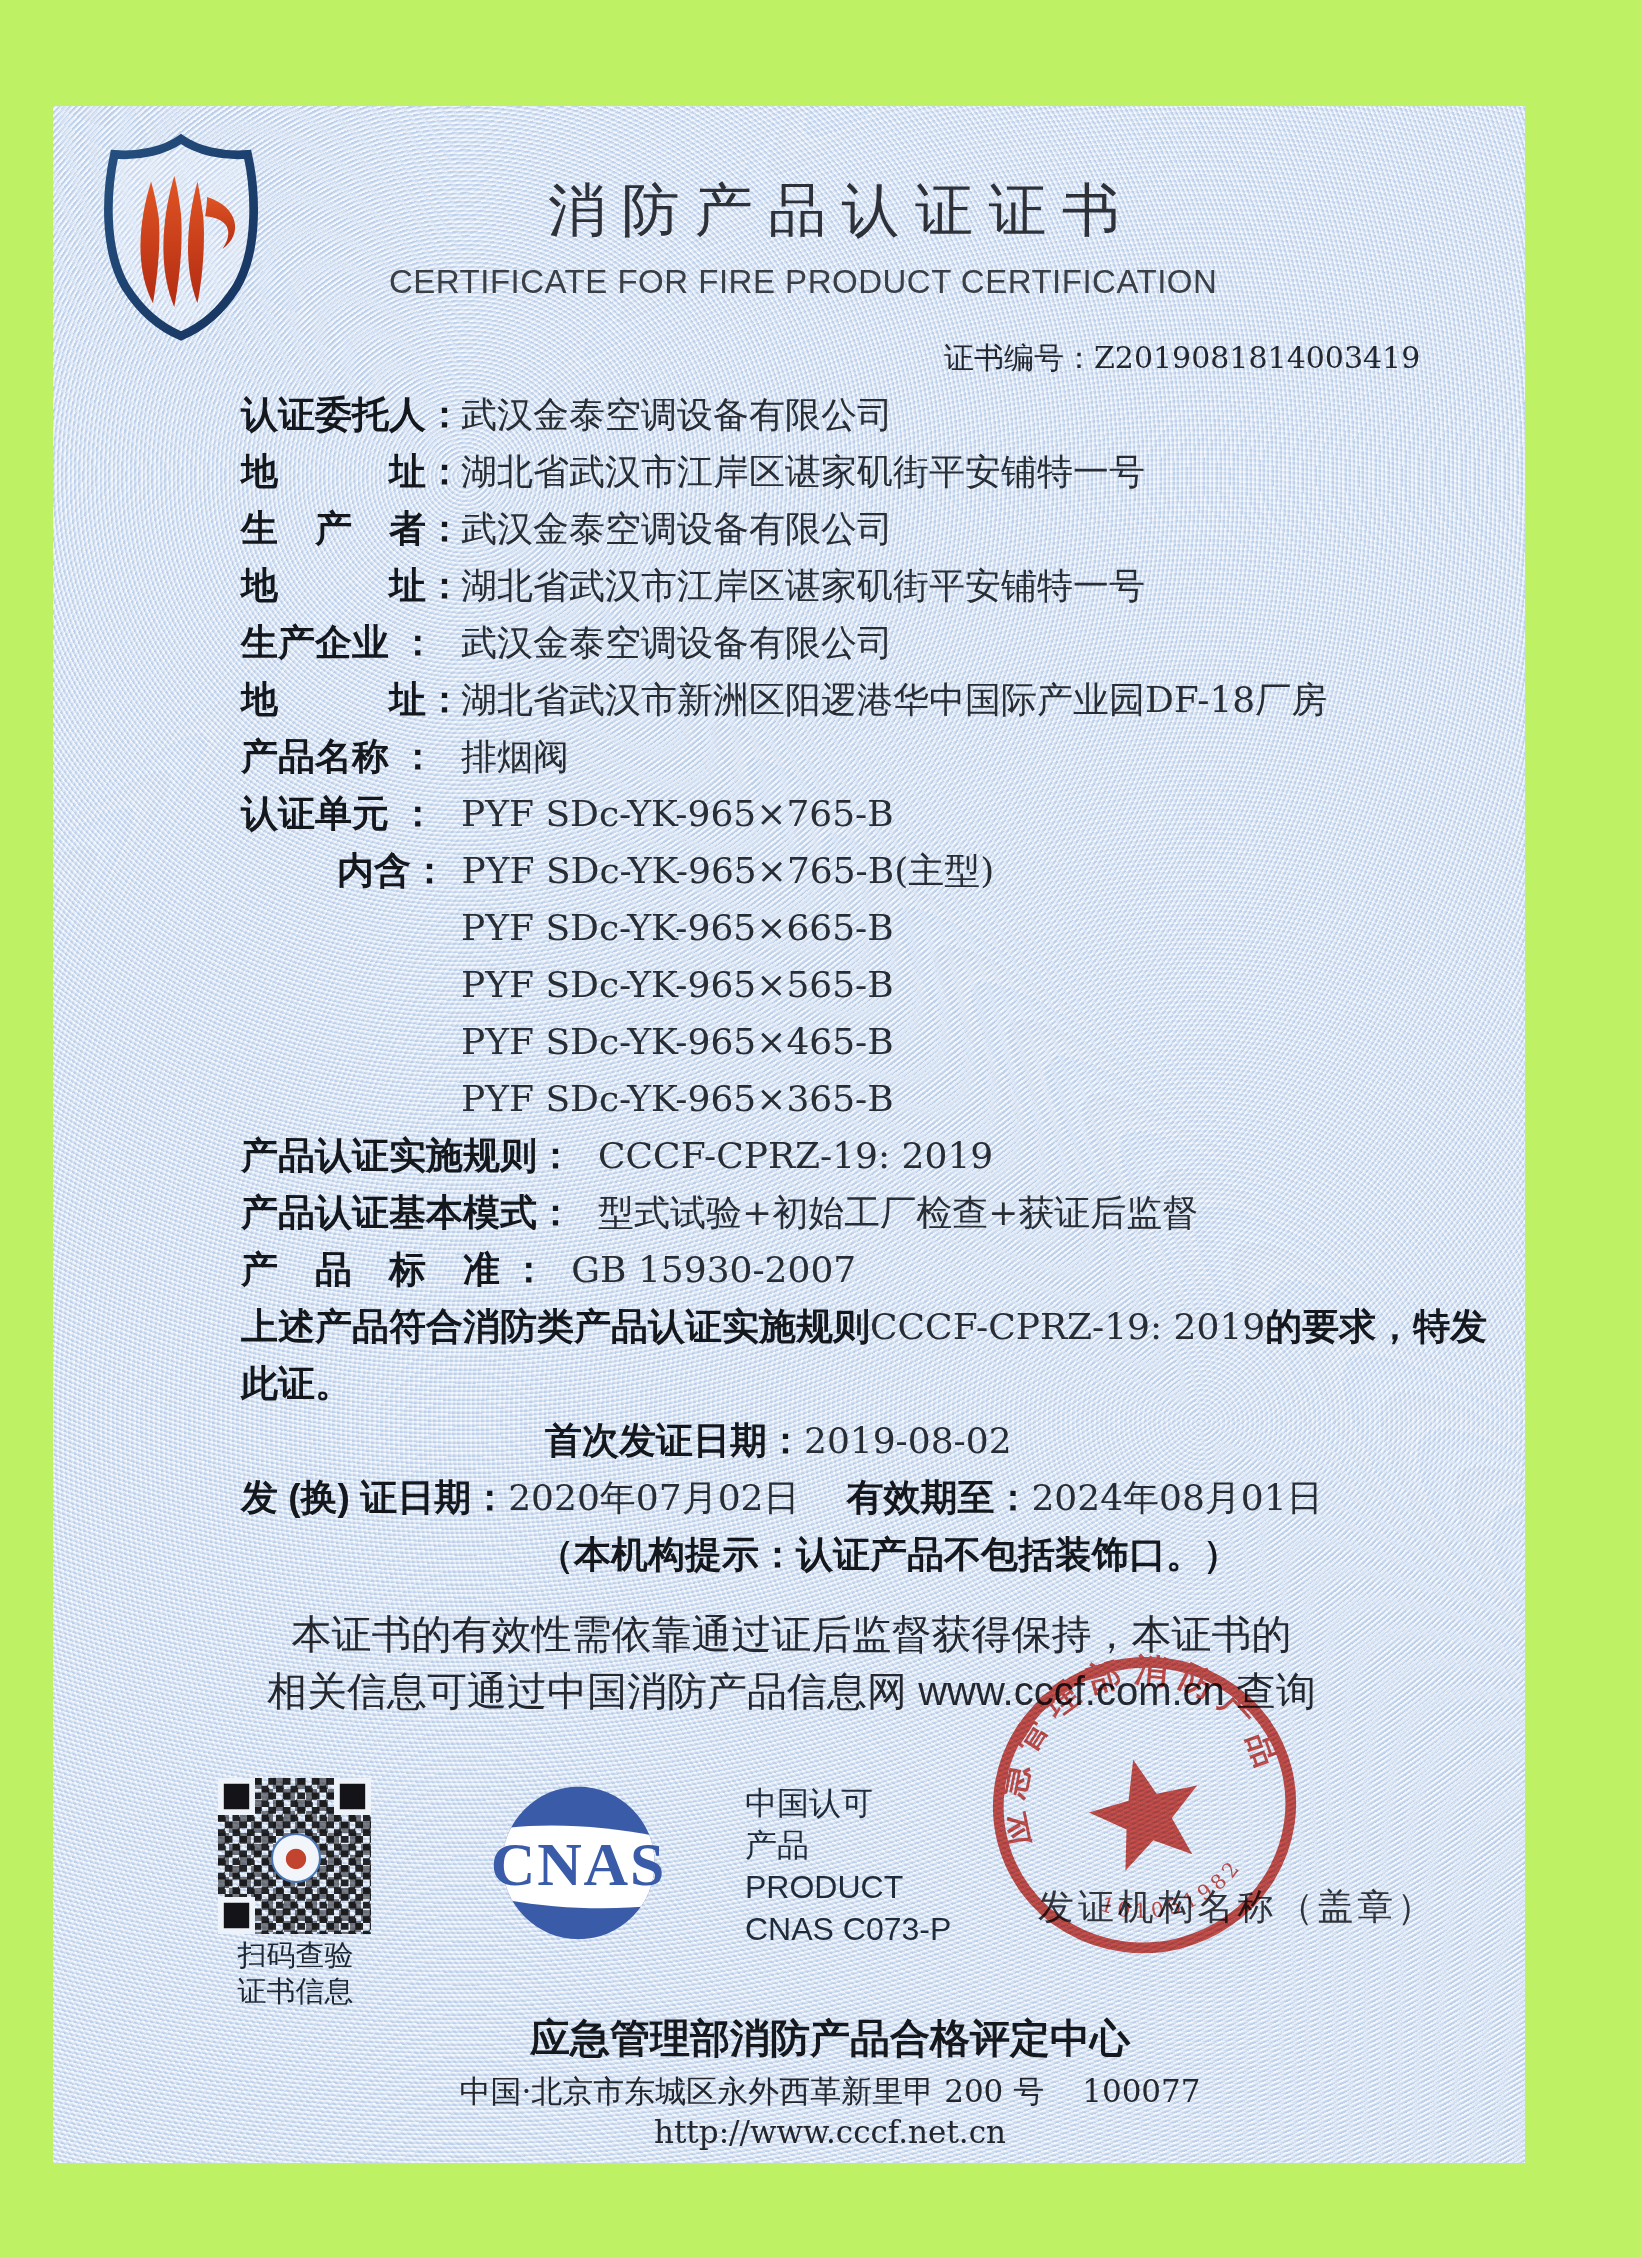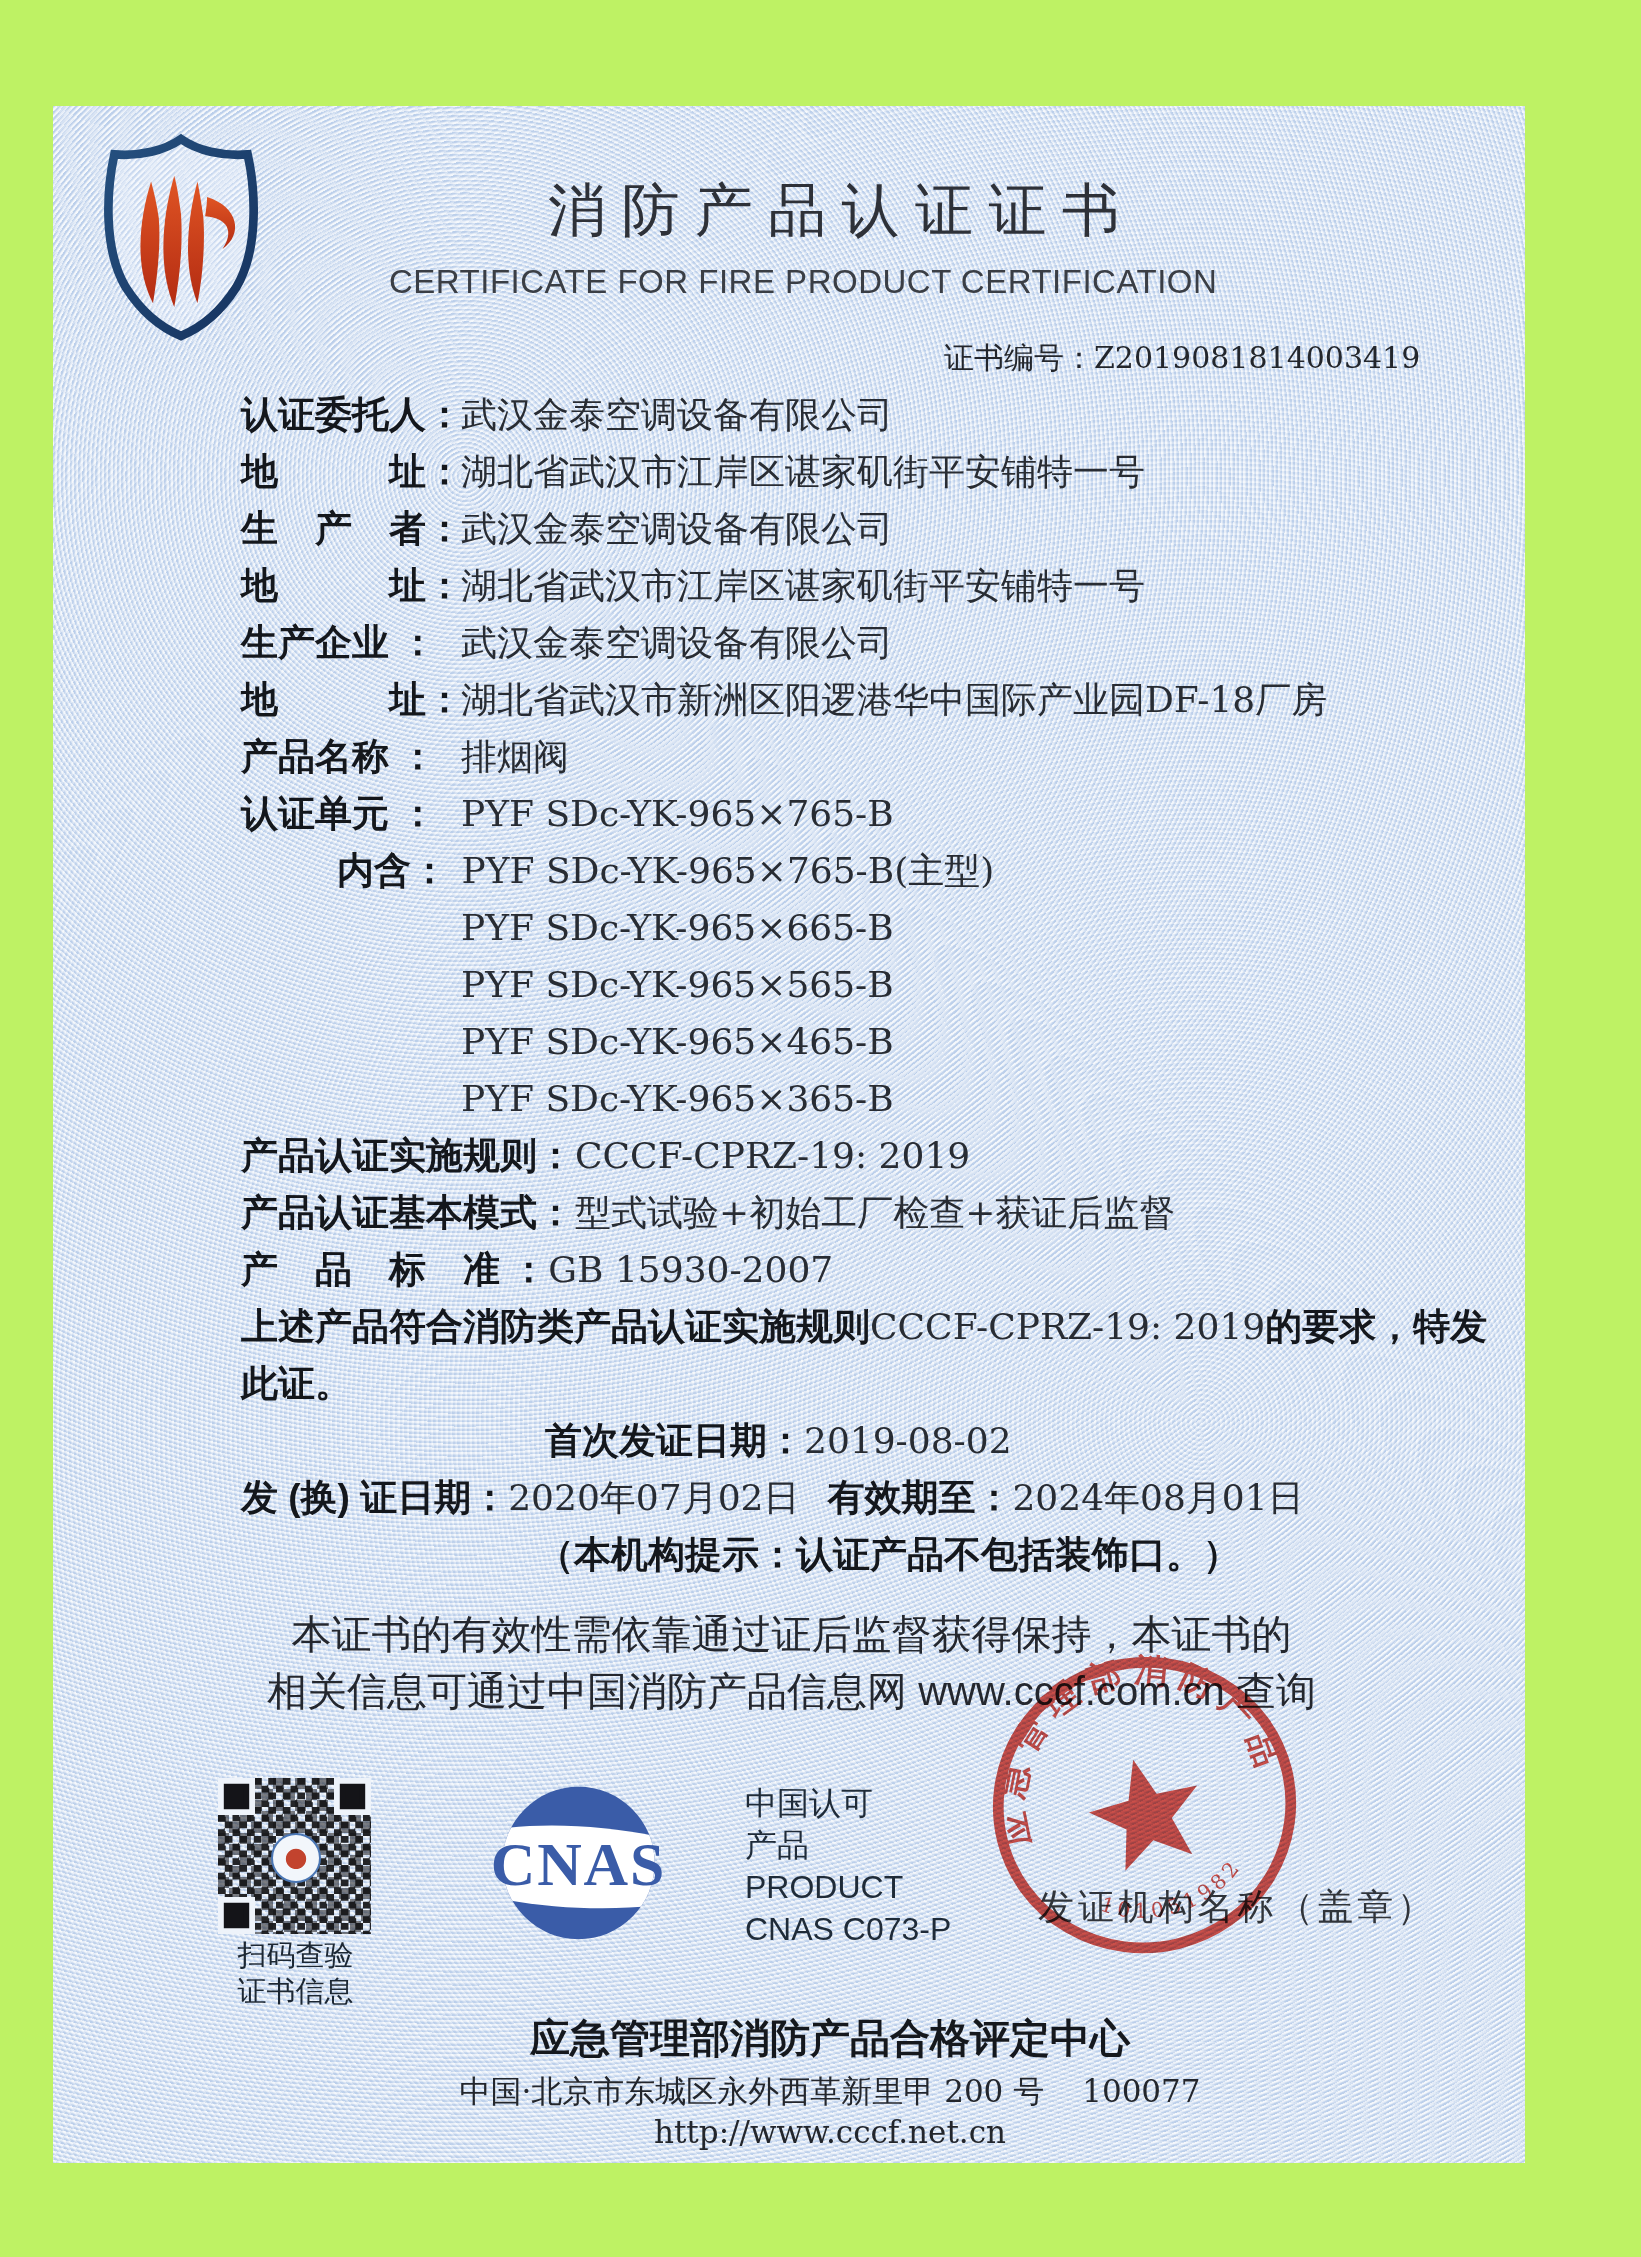--- a/index.html
+++ b/index.html
@@ -16,26 +16,26 @@
   .title{left:548px;top:172px;font-size:58px;font-weight:500;letter-spacing:15.4px;color:#2e3138;white-space:nowrap;}
   .subtitle{left:389px;top:263px;font-size:33px;color:#3a3e45;letter-spacing:0.5px;white-space:nowrap;}
   .certno{left:944px;top:338px;font-size:30px;color:#23262c;font-family:"DejaVu Serif",serif;white-space:nowrap;text-align:right;}
   .certno .num{font-family:"DejaVu Serif",serif;}
   
   .fields{left:241px;top:386px;width:1139px;}
   .frow{height:57px;line-height:57px;white-space:nowrap;}
   .flabel{display:inline-block;width:220px;font-weight:700;font-size:37px;color:#14171c;
           font-family:"Liberation Sans",sans-serif;vertical-align:top;}
   .fvalue{font-family:"DejaVu Serif",serif;font-size:36px;color:#282c33;}
-  .frow.wide .flabel{width:auto;margin-right:1px;}
+  .frow.wide .flabel{width:auto;margin-right:24px;}
   .frow.inner .flabel{width:207px;text-align:right;padding-right:13.5px;}
   .cnbold{font-weight:700;font-size:37px;color:#14171c;}
   .ind315{padding-left:304px;}
   .ind307{padding-left:296px;}
-  .gap34{margin-left:28px;}
+  .gap34{margin-left:47px;}
   .maintain{left:241px;top:1606px;width:1101px;text-align:center;}
   .maintain div{font-size:40px;line-height:57px;color:#24272e;white-space:nowrap;}
   
   .qr{left:218px;top:1778px;width:153px;height:156px;
       background-image:
         repeating-conic-gradient(rgba(20,20,22,.92) 0% 25%, rgba(0,0,0,0) 0% 50%),
         repeating-conic-gradient(rgba(24,24,28,.55) 0% 25%, rgba(0,0,0,0) 0% 50%);
       background-size:14.5px 14.5px,22px 22px;}
   .fp{position:absolute;width:37px;height:37px;background:#141418;
       box-shadow:inset 0 0 0 5.8px #eef3fa, inset 0 0 0 11.6px #141418;}

